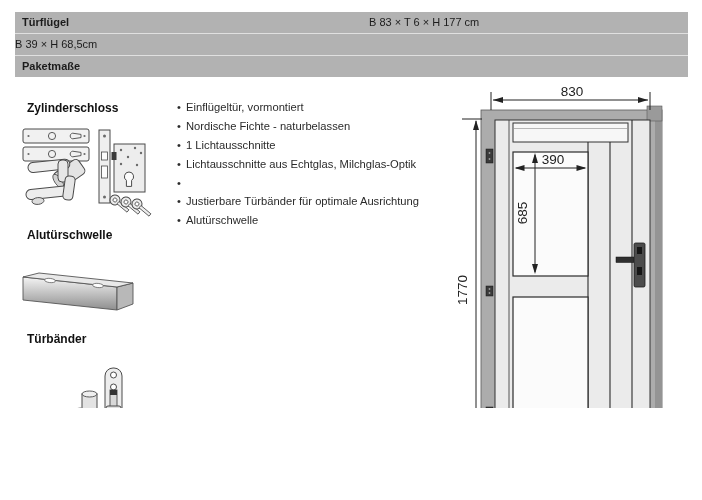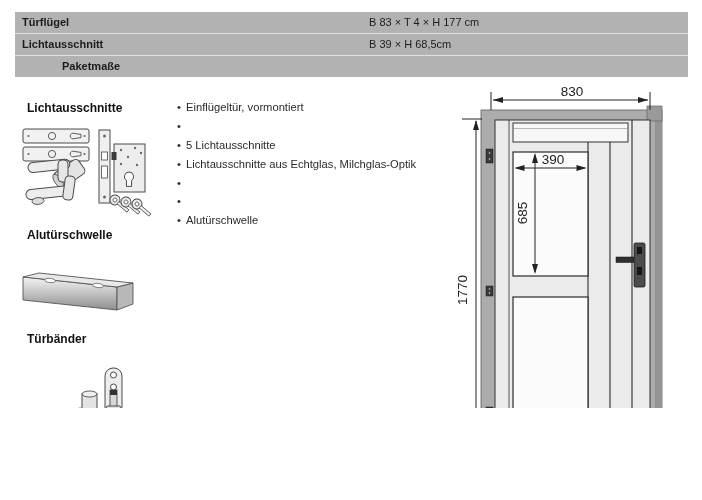--- a/index.html
+++ b/index.html
@@ -9,21 +9,21 @@
   }
   
   .spec-table{
     position:absolute;left:15px;top:12px;width:673px;height:65px;
     background:#b2b2b2;display:flex;flex-direction:column;
   }
   .spec-row{
     flex:1;display:flex;align-items:center;font-size:11px;line-height:11px;
     border-bottom:1px solid rgba(255,255,255,.6);
   }
-  .spec-row:last-child{border-bottom:none;margin-left:40px;}
+  .spec-row:last-child{border-bottom:none;}
   .spec-label{width:347px;padding-left:7px;font-weight:bold;color:#1c1c1c;}
   .spec-value{color:#1c1c1c;}
   
   .comp-heading{
     position:absolute;left:27px;font-size:12px;font-weight:bold;color:#111;
   }
   .h-lock{top:101px;}
   .h-threshold{top:228px;}
   .h-hinge{top:332px;}
   .illu{position:absolute;}
@@ -41,32 +41,31 @@
   .dimtxt{font-family:"Liberation Sans",sans-serif;font-size:13.5px;fill:#222;}
 </style>
 </head>
 <body>
 
 <div id="canvas">
 
   <div class="spec-table">
     <div class="spec-row">
       <span class="spec-label">Türflügel</span>
-      <span class="spec-value">B 83 × T 4 × H 177 cm</span>
+      <span class="spec-value">B 83 × T 6 × H 177 cm</span>
     </div>
     <div class="spec-row">
-      <span class="spec-label">Lichtausschnitt</span>
       <span class="spec-value">B 39 × H 68,5cm</span>
     </div>
     <div class="spec-row">
       <span class="spec-label">Paketmaße</span>
     </div>
   </div>
 
-  <div class="comp-heading h-lock">Lichtausschnitte</div>
+  <div class="comp-heading h-lock">Zylinderschloss</div>
 
   <svg class="illu illu-lock" width="150" height="100" viewBox="0 0 150 100">
 
     <g stroke="#4a4a4a" stroke-width="1" fill="#f1f1f1">
       <rect x="9" y="9" width="66" height="14" rx="2"></rect>
       <rect x="9" y="27" width="66" height="14" rx="2"></rect>
     </g>
     <g stroke="#4a4a4a" stroke-width="0.9" fill="none">
       <circle cx="38" cy="16" r="3.6"></circle>
       <circle cx="38" cy="34" r="3.6"></circle>
@@ -181,34 +180,36 @@
     <rect x="64" y="44" width="15" height="19" rx="2" fill="#e0e0e0" stroke="#4a4a4a" stroke-width="1"></rect>
   </svg>
 
   <div class="features">
     <div class="feature-item">
       <span class="bullet">•</span>
       <span>Einflügeltür, vormontiert</span>
     </div>
     <div class="feature-item">
       <span class="bullet">•</span>
-    </div>
-    <div class="feature-item">
-      <span class="bullet">•</span>
-      <span>5 Lichtausschnitte</span>
+      <span>Nordische Fichte - naturbelassen</span>
+    </div>
+    <div class="feature-item">
+      <span class="bullet">•</span>
+      <span>1 Lichtausschnitte</span>
     </div>
     <div class="feature-item">
       <span class="bullet">•</span>
       <span>Lichtausschnitte aus Echtglas, Milchglas-Optik</span>
     </div>
     <div class="feature-item">
       <span class="bullet">•</span>
     </div>
     <div class="feature-item">
       <span class="bullet">•</span>
+      <span>Justierbare Türbänder für optimale Ausrichtung</span>
     </div>
     <div class="feature-item">
       <span class="bullet">•</span>
       <span>Alutürschwelle</span>
     </div>
   </div>
 
   <svg class="door-drawing" width="262" height="400" viewBox="440 80 262 400">
 
     <rect x="481" y="110" width="181" height="352" fill="#acacac" stroke="#5a5a5a" stroke-width="0.8"></rect>

